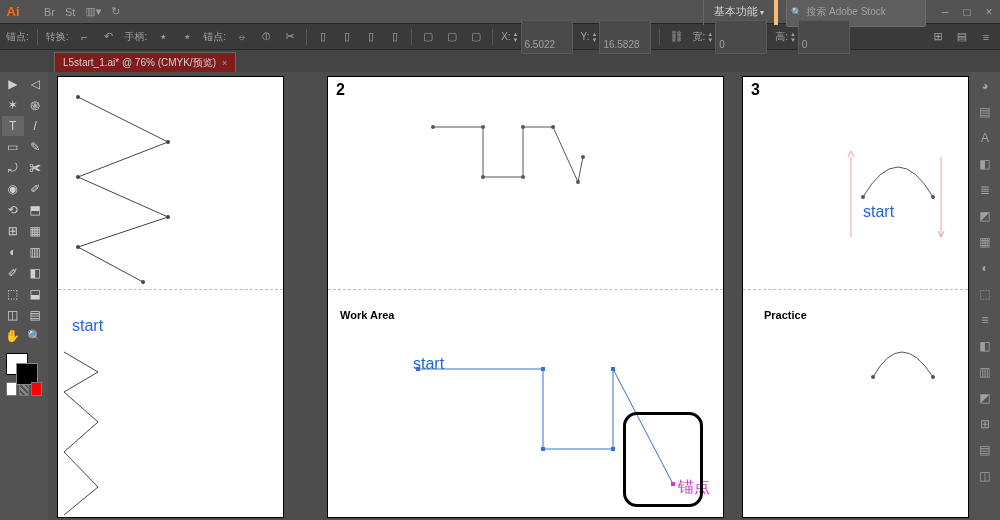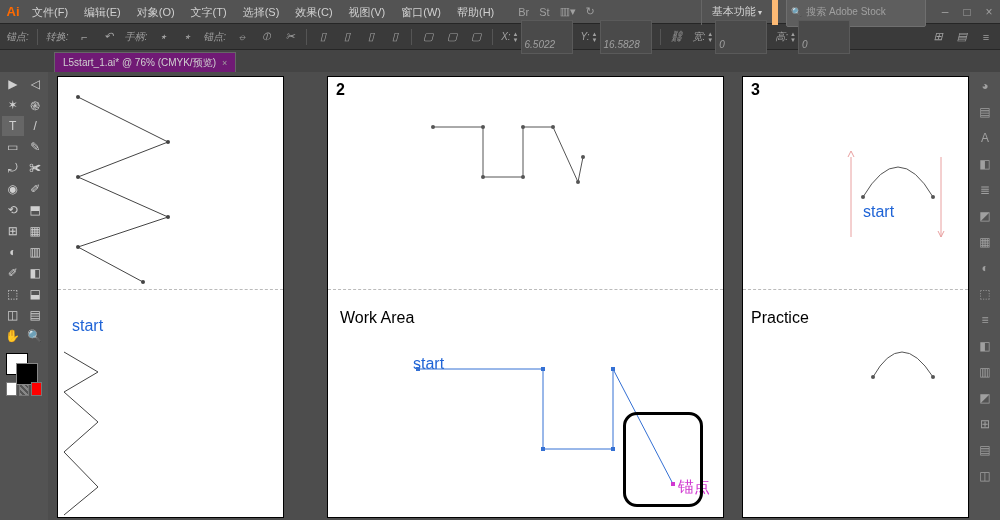--- a/index.html
+++ b/index.html
@@ -19,38 +19,38 @@
   *{box-sizing:border-box;font-family:"Microsoft YaHei","PingFang SC",Arial,sans-serif;}
   body{margin:0;width:1000px;height:520px;background:var(--bg0);overflow:hidden;color:var(--text);}
 
   
   .menubar{height:24px;background:var(--bg1);display:flex;align-items:center;font-size:11px;border-bottom:1px solid var(--line);}
   .menubar .logo{width:26px;height:24px;display:flex;align-items:center;justify-content:center;color:var(--accent);font-weight:700;font-size:13px;}
   .menubar .items{display:flex;gap:4px;}
   .menubar .items span{padding:0 6px;line-height:24px;cursor:default;}
   .menubar .mid-icons{display:flex;gap:10px;margin-left:18px;align-items:center;color:var(--text-dim);font-size:11px;}
   .menubar .spacer{flex:1;}
-  .menubar .workspace{font-size:11px;padding:0 10px;border-left:1px solid #666;border-right:6px solid #fdba74;line-height:24px;}
+  .menubar .workspace{font-size:11px;padding:0 10px;border-left:1px solid #666;border-right:4px solid #fdba74;line-height:24px;}
   .menubar .workspace::after{content:" ▾";font-size:8px;}
   .menubar .search{width:140px;height:31px;background:#5e5e5e;border:1px solid #6f6f6f;border-radius:2px;margin:0 8px;font-size:10px;color:var(--text-dim);display:flex;align-items:center;gap:4px;padding:0 4px;}
   .menubar .search::before{content:"🔍";font-size:9px;}
   .menubar .wchr{width:22px;text-align:center;font-size:12px;color:var(--text-dim);}
 
   
-  .optbar{height:26px;background:var(--bg2);border-bottom:1px solid var(--line);display:flex;align-items:center;font-size:10px;color:var(--text-dim);gap:8px;padding:0 6px;font-style:italic;}
+  .optbar{height:26px;background:var(--bg2);border-bottom:1px solid var(--line);display:flex;align-items:center;font-size:10px;color:var(--text-dim);gap:8px;padding:0 6px;}
   .optbar .lbl{white-space:nowrap;}
   .optbar .ico{width:16px;height:16px;display:flex;align-items:center;justify-content:center;font-size:11px;}
   .optbar .sep{width:1px;height:16px;background:#555;}
   .optbar .field{display:flex;align-items:center;gap:2px;}
   .optbar .field .box{width:52px;height:17px;background:#4a4a4a;border:1px solid #5a5a5a;line-height:15px;font-size:10px;padding:16px 3px;}
   .optbar .arrows{display:flex;flex-direction:column;line-height:6px;font-size:6px;}
 
   
   .tabbar{height:22px;background:var(--bg3);display:flex;align-items:flex-end;padding-left:54px;}
-  .tabbar .tab{background:#701a75;border:1px solid #666;border-bottom:none;height:20px;font-size:10px;color:var(--text);padding:0 8px;display:flex;align-items:center;gap:6px;}
+  .tabbar .tab{background:#7f1d1d;border:1px solid #666;border-bottom:none;height:20px;font-size:10px;color:var(--text);padding:0 8px;display:flex;align-items:center;gap:6px;}
   .tabbar .tab .x{font-size:9px;color:var(--text-dim);}
 
   
   .main{position:absolute;top:72px;bottom:0;left:0;right:0;display:flex;}
   .toolbox{width:48px;background:var(--bg1);display:grid;grid-template-columns:1fr 1fr;gap:1px;padding:2px;align-content:start;}
   .toolbox .t{height:20px;display:flex;align-items:center;justify-content:center;font-size:12px;color:var(--text);cursor:default;}
   .toolbox .sw1{grid-column:1/3;height:30px;position:relative;margin-top:4px;}
   .toolbox .sw1::before{content:"";position:absolute;left:4px;top:2px;width:20px;height:20px;background:#fff;border:1px solid #000;}
   .toolbox .sw1::after{content:"";position:absolute;left:14px;top:12px;width:20px;height:20px;background:#000;border:1px solid #888;}
   .toolbox .sw2{grid-column:1/3;height:14px;display:flex;gap:2px;padding:0 4px;}
@@ -63,42 +63,31 @@
   .rightbar .p{width:20px;height:20px;display:flex;align-items:center;justify-content:center;font-size:12px;color:var(--text-dim);}
 
   .viewport{flex:1;background:var(--gutter);position:relative;overflow:hidden;}
   .artboard{position:absolute;background:var(--canvas);box-shadow:0 0 0 1px #000;}
   .ab1{left:10px; top:5px; width:225px;height:440px;}
   .ab2{left:280px;top:5px; width:395px;height:440px;}
   .ab3{left:695px;top:5px; width:225px;height:440px;}
   .abnum{position:absolute;left:8px;top:4px;font-size:16px;font-weight:600;color:#000;}
   .dash{position:absolute;left:0;right:0;border-top:1px dashed #bbb;}
   .lbl-sm{position:absolute;font-size:16px;color:var(--start);}
-  .lbl-head{position:absolute;font-size:16px;font-weight:400;color:#000;}
+  .lbl-head{position:absolute;font-size:11px;font-weight:700;color:#000;}
 
   .callout{position:absolute;border:3px solid #000;border-radius:14px;background:transparent;}
 
   svg{position:absolute;overflow:visible;}
 </style>
 </head>
 <body>
 
 <div class="menubar">
   <div class="logo">Ai</div>
-  <div class="items">
-    <span>文件(F)</span>
-    <span>编辑(E)</span>
-    <span>对象(O)</span>
-    <span>文字(T)</span>
-    <span>选择(S)</span>
-    <span>效果(C)</span>
-    <span>视图(V)</span>
-    <span>窗口(W)</span>
-    <span>帮助(H)</span>
-  </div>
   <div class="mid-icons">
     <span>Br</span>
     <span>St</span>
     <span>▥▾</span>
     <span>↻</span>
   </div>
   <div class="spacer"></div>
   <div class="workspace">基本功能</div>
   <div class="search">搜索 Adobe Stock</div>
   <div class="wchr">–</div>
@@ -265,21 +254,21 @@
             <rect x="343" y="193" width="4" height="4" fill="#d038d0"></rect>
           </g>
       </svg>
       <span class="lbl-sm" style="left:350px;top:400px;color:#d038d0;">锚点</span>
       <div class="callout" style="left:295px;top:335px;width:80px;height:95px;"></div>
     </div>
 
     <div class="artboard ab3">
       <span class="abnum">3</span>
       <div class="dash" style="top:212px;"></div>
-      <span class="lbl-head" style="left:8px;top:232px;">Practice</span>
+      <span class="lbl-head" style="left:21px;top:232px;">Practice</span>
       <span class="lbl-sm" style="left:120px;top:126px;">start</span>
 
       <svg style="left:0;top:0;width:225px;height:212px;">
         <path d="M120 120 Q155 60 190 120" fill="none" stroke="#555" stroke-width="1"></path>
         <g stroke="#e9a0a0" stroke-width="1">
           <line x1="108" y1="80" x2="108" y2="160"></line>
             <line x1="198" y1="80" x2="198" y2="160"></line>
           <polyline points="105,80 108,74 111,80" fill="none"></polyline>
             <polyline points="195,154 198,160 201,154" fill="none"></polyline>
         </g>

